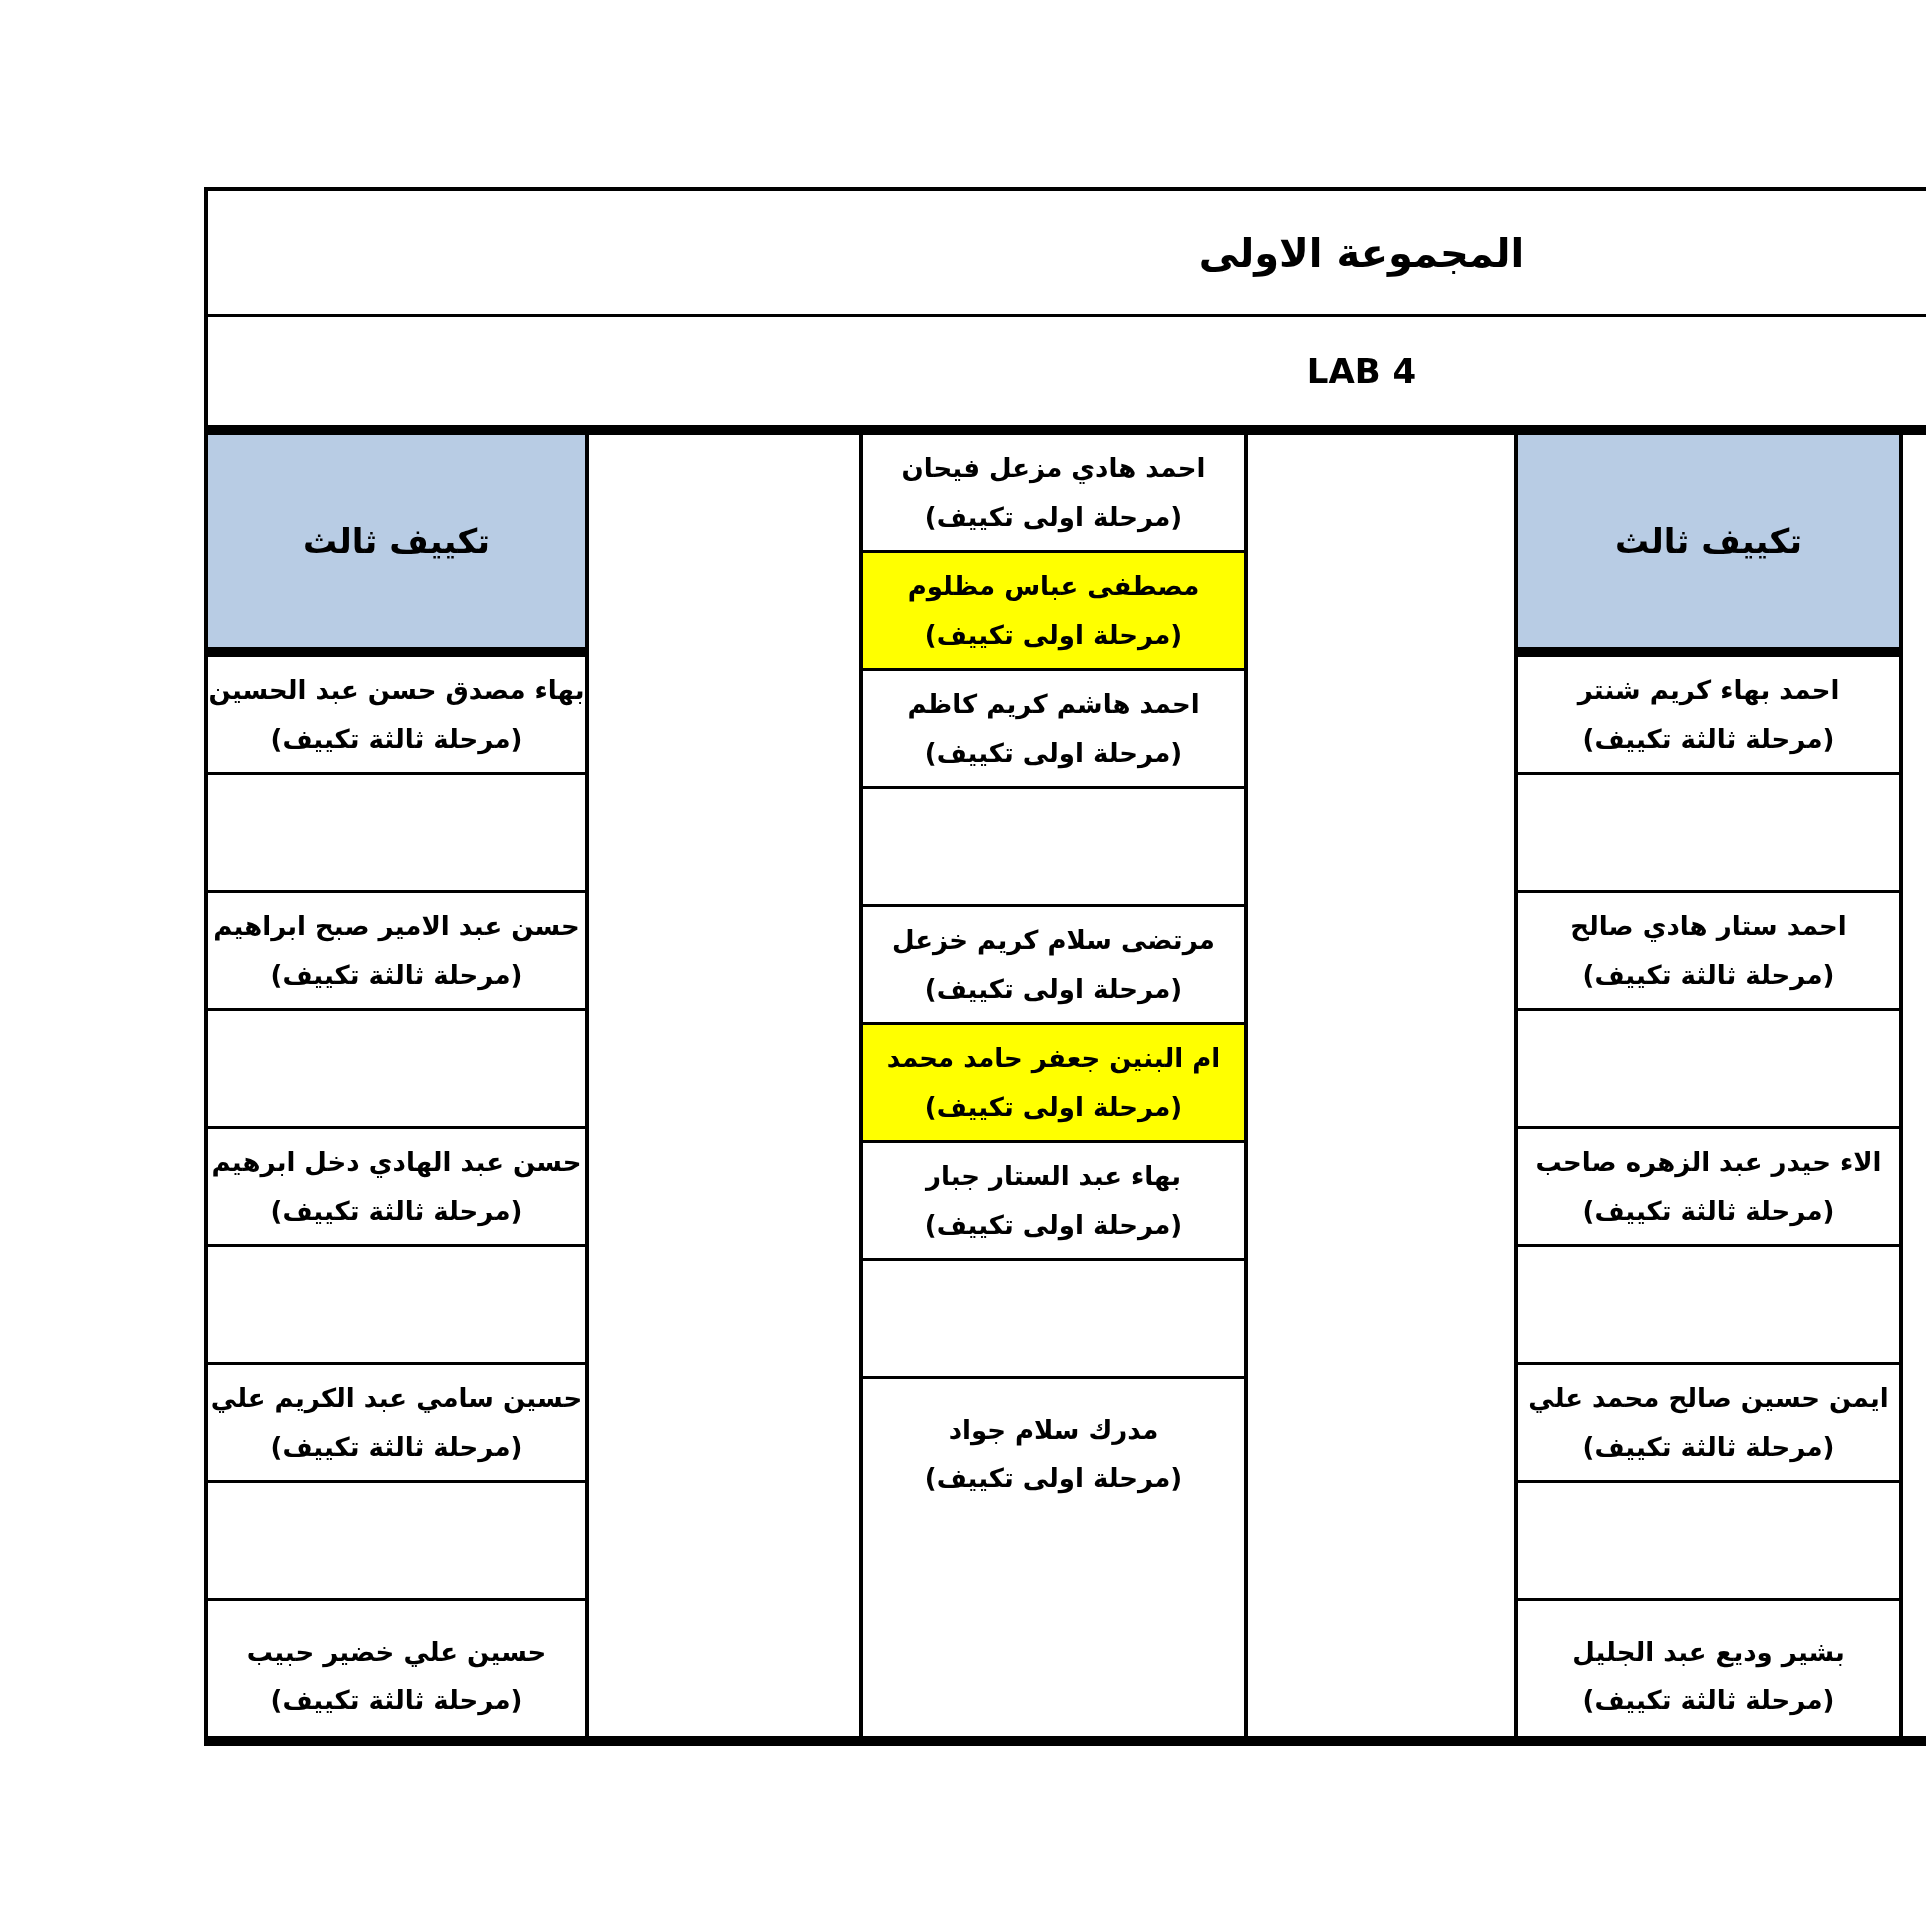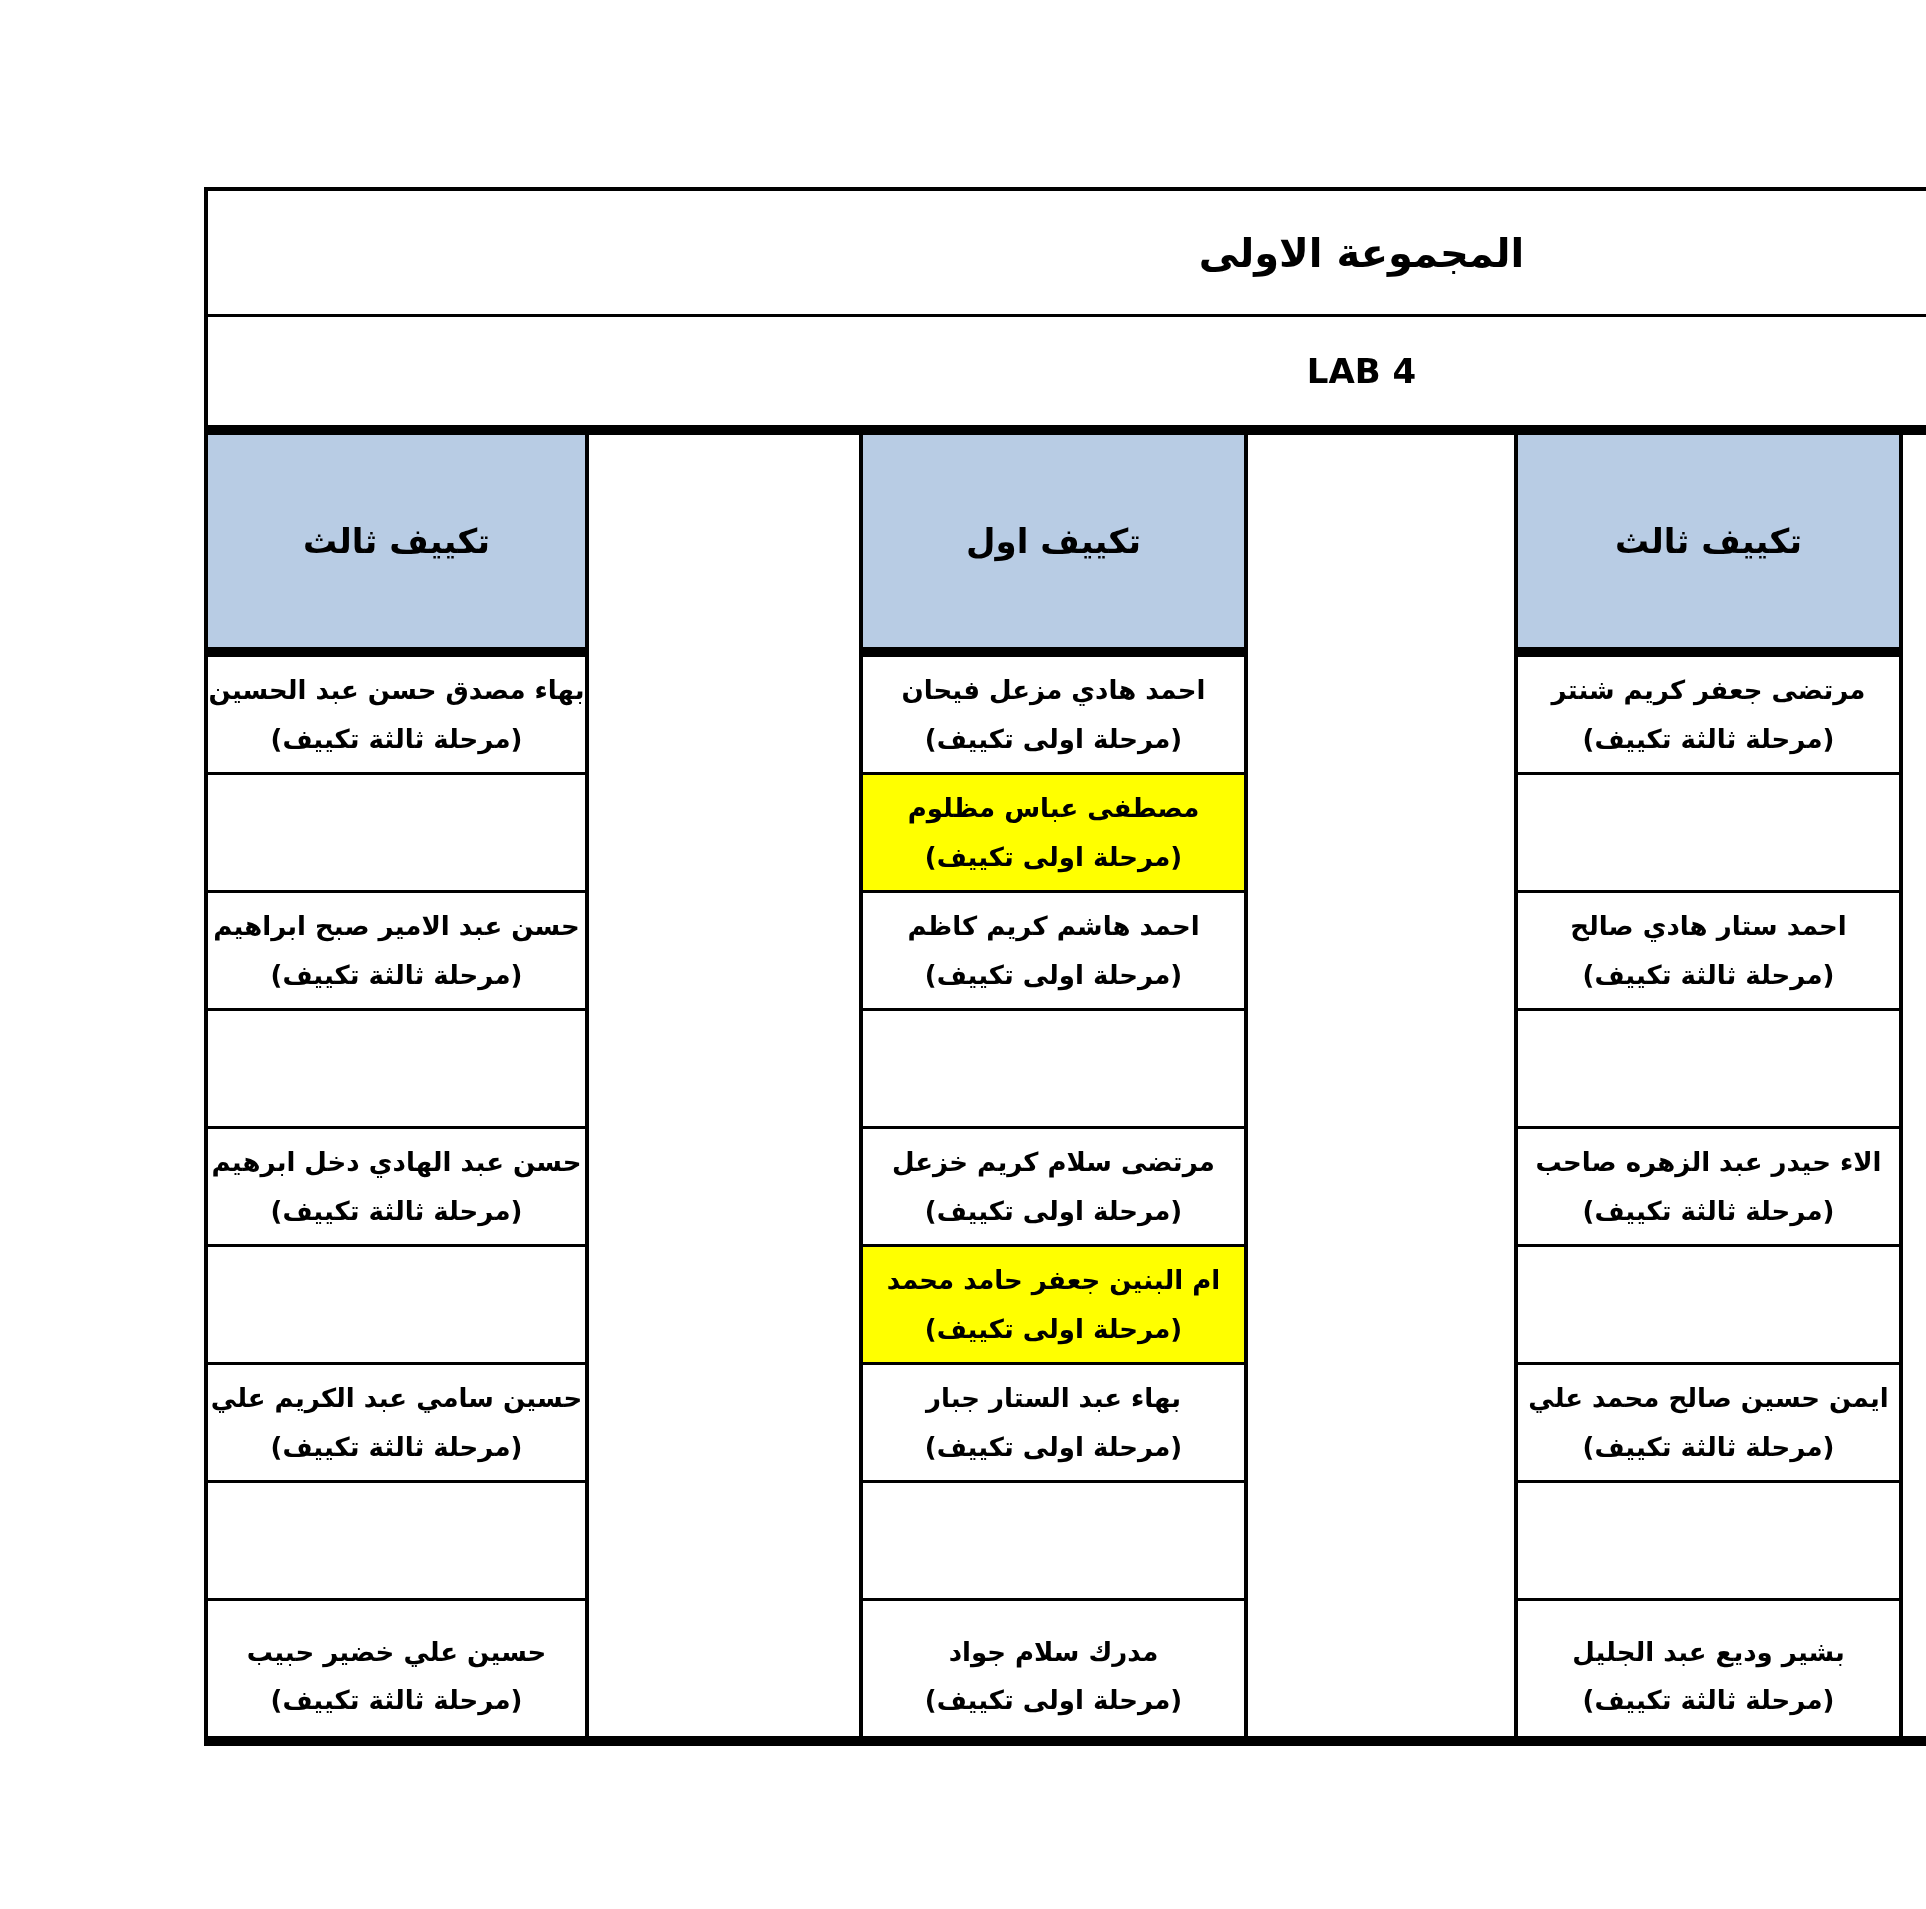--- a/index.html
+++ b/index.html
@@ -109,21 +109,20 @@
     </div>
     <div class="row-cell">
       <span>حسين علي خضير حبيب</span>
       <span>(مرحلة ثالثة تكييف)</span>
     </div>
   </div>
 
   <div class="spacer-col sp-1"></div>
 
   <div class="name-col col-2">
-    <div class="header-cell">تكييف اول</div>
     <div class="row-cell">
       <span>احمد هادي مزعل فيحان</span>
       <span>(مرحلة اولى تكييف)</span>
     </div>
     <div class="row-cell highlight">
       <span>مصطفى عباس مظلوم</span>
       <span>(مرحلة اولى تكييف)</span>
     </div>
     <div class="row-cell">
       <span>احمد هاشم كريم كاظم</span>
@@ -153,21 +152,21 @@
       <span>مدرك سلام جواد</span>
       <span>(مرحلة اولى تكييف)</span>
     </div>
   </div>
 
   <div class="spacer-col sp-2"></div>
 
   <div class="name-col col-3">
     <div class="header-cell">تكييف ثالث</div>
     <div class="row-cell">
-      <span>مرتضى جعفر كريم شنتر</span>
+      <span>احمد بهاء كريم شنتر</span>
       <span>(مرحلة ثالثة تكييف)</span>
     </div>
     <div class="row-cell">
       <span></span>
       <span></span>
     </div>
     <div class="row-cell">
       <span>احمد ستار هادي صالح</span>
       <span>(مرحلة ثالثة تكييف)</span>
     </div>

